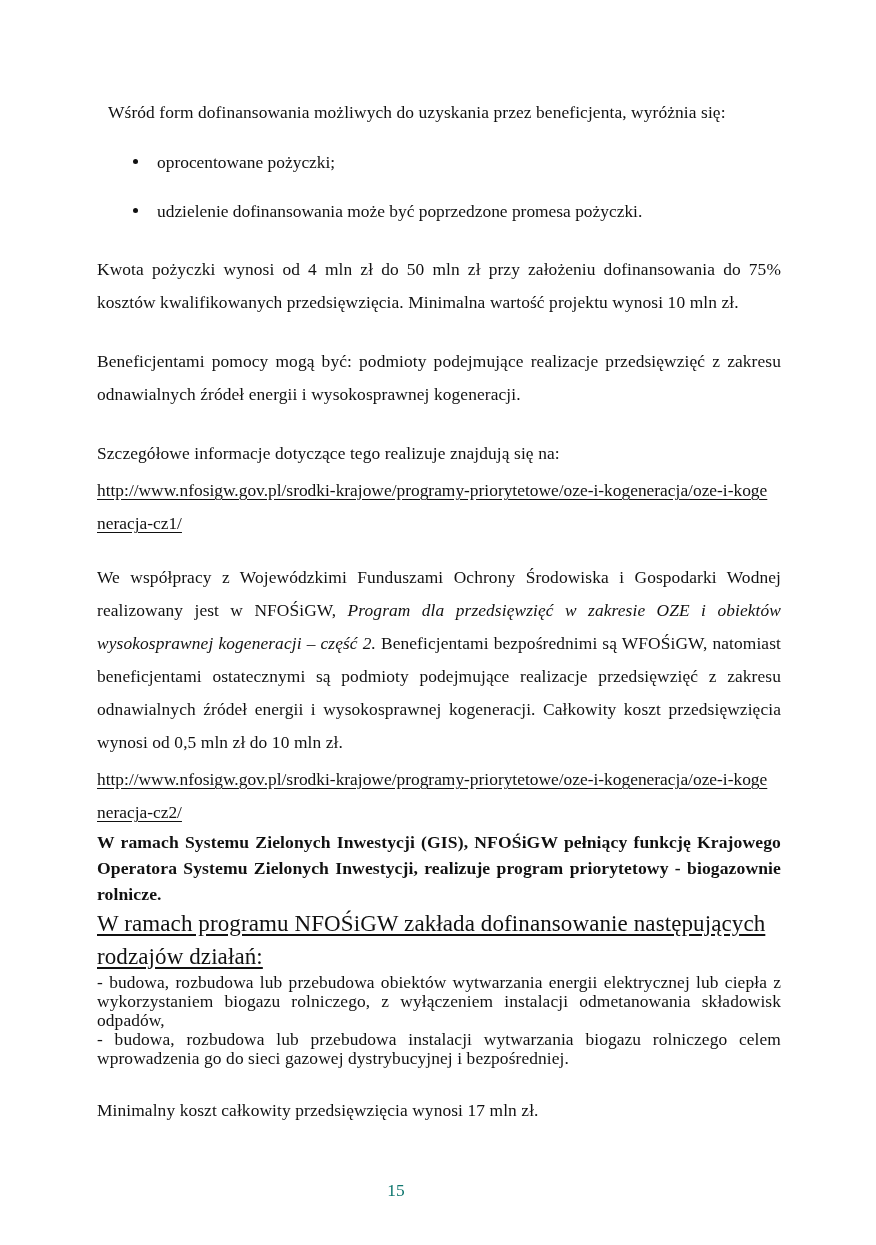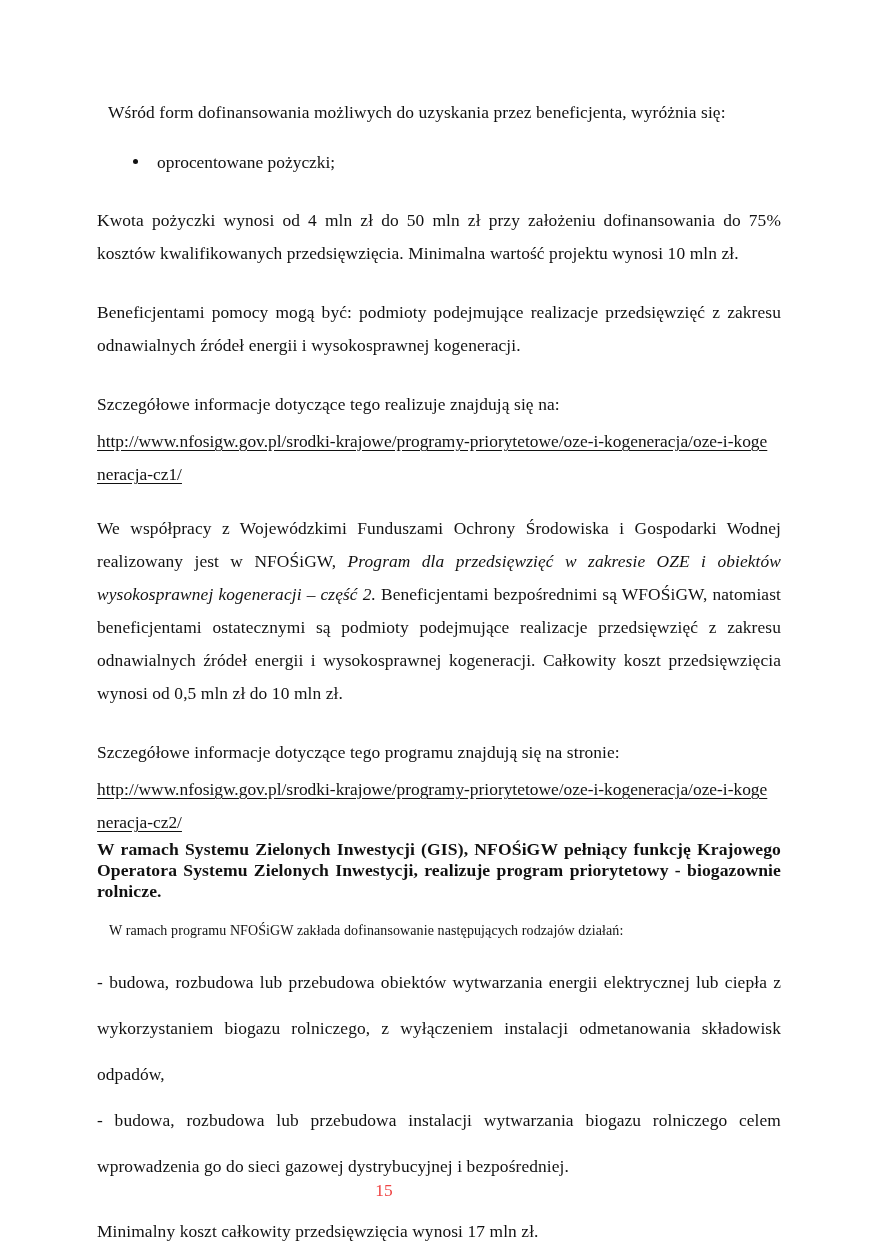--- a/index.html
+++ b/index.html
@@ -79,81 +79,86 @@
     margin-top: 4px;
     text-align: left;
     width: 672px;
   }
 
   .italic { font-style: italic; }
 
   .heading-bold {
     font-weight: bold;
     font-size: 17.6px;
-    line-height: 21px;
+    line-height: 26px;
     text-align: justify;
     text-justify: inter-word;
     margin: 0;
   }
   .underline-line {
+    text-decoration: underline;
     text-underline-offset: 3px;
-    font-size: 14px;
+    font-size: 23px;
     line-height: 33px;
-    margin: 12px;
+    margin: 0;
     text-align: left;
   }
 
   .dash-para {
     font-size: 17.4px;
-    line-height: 46px;
+    line-height: 19px;
     text-align: justify;
     text-justify: inter-word;
     margin: 0;
   }
 
   .page-number {
     position: absolute;
     left: 0;
     top: 1180px;
     width: 768px;
     text-align: center;
     font-size: 17.4px;
     font-family: "Liberation Serif", "DejaVu Serif", serif;
-    color: #ef4444;
+    color: #0f766e;
+    padding-left: 12px;
   }
 </style>
 </head>
 <body>
 
 <div class="page">
 
   <div class="content">
 
     <p class="indent-first">Wśród form dofinansowania możliwych do uzyskania przez beneficjenta, wyróżnia się:</p>
 
     <ul class="bullets">
       <li>
         <span class="dot"></span>
         <span>oprocentowane pożyczki;</span>
       </li>
+      <li>
+        <span class="dot"></span>
+        <span>udzielenie dofinansowania może być poprzedzone promesa pożyczki.</span>
+      </li>
     </ul>
 
     <p class="gap-sm">Kwota pożyczki wynosi od 4 mln zł do 50 mln zł przy założeniu dofinansowania do 75% kosztów kwalifikowanych przedsięwzięcia. Minimalna wartość projektu wynosi 10 mln zł.</p>
 
     <p class="gap-md">Beneficjentami pomocy mogą być: podmioty podejmujące realizacje przedsięwzięć z zakresu odnawialnych źródeł energii i wysokosprawnej kogeneracji.</p>
 
     <p class="gap-md p-left">Szczegółowe informacje dotyczące tego realizuje znajdują się na:</p>
 
     <div class="url-block">
       <span class="url">http://www.nfosigw.gov.pl/srodki-krajowe/programy-priorytetowe/oze-i-kogeneracja/oze-i-kogeneracja-cz1/</span>
     </div>
 
     <p class="gap-lg"><span>We współpracy z Wojewódzkimi Funduszami Ochrony Środowiska i Gospodarki Wodnej realizowany jest w NFOŚiGW, </span><span class="italic">Program dla przedsięwzięć w zakresie OZE i obiektów wysokosprawnej kogeneracji – część 2.</span><span> Beneficjentami bezpośrednimi są WFOŚiGW, natomiast beneficjentami ostatecznymi są  podmioty podejmujące realizacje przedsięwzięć z zakresu odnawialnych źródeł energii i wysokosprawnej kogeneracji. Całkowity koszt przedsięwzięcia wynosi od 0,5 mln zł do 10 mln zł.</span></p>
 
-    <p class="gap-md p-left">Szczegółowe informacje dotyczące tego programu znajdują się na stronie:</p>
 
     <div class="url-block">
       <span class="url">http://www.nfosigw.gov.pl/srodki-krajowe/programy-priorytetowe/oze-i-kogeneracja/oze-i-kogeneracja-cz2/</span>
     </div>
 
     <p class="heading-bold gap-lg">W ramach Systemu Zielonych Inwestycji (GIS), NFOŚiGW pełniący funkcję Krajowego Operatora Systemu Zielonych Inwestycji, realizuje program priorytetowy - biogazownie rolnicze.</p>
 
     <p class="underline-line gap-md">W ramach programu NFOŚiGW zakłada dofinansowanie następujących rodzajów działań:</p>
 
     <p class="dash-para gap-md">- budowa, rozbudowa lub przebudowa obiektów wytwarzania energii elektrycznej lub ciepła z wykorzystaniem biogazu rolniczego, z wyłączeniem instalacji odmetanowania składowisk odpadów,</p>

